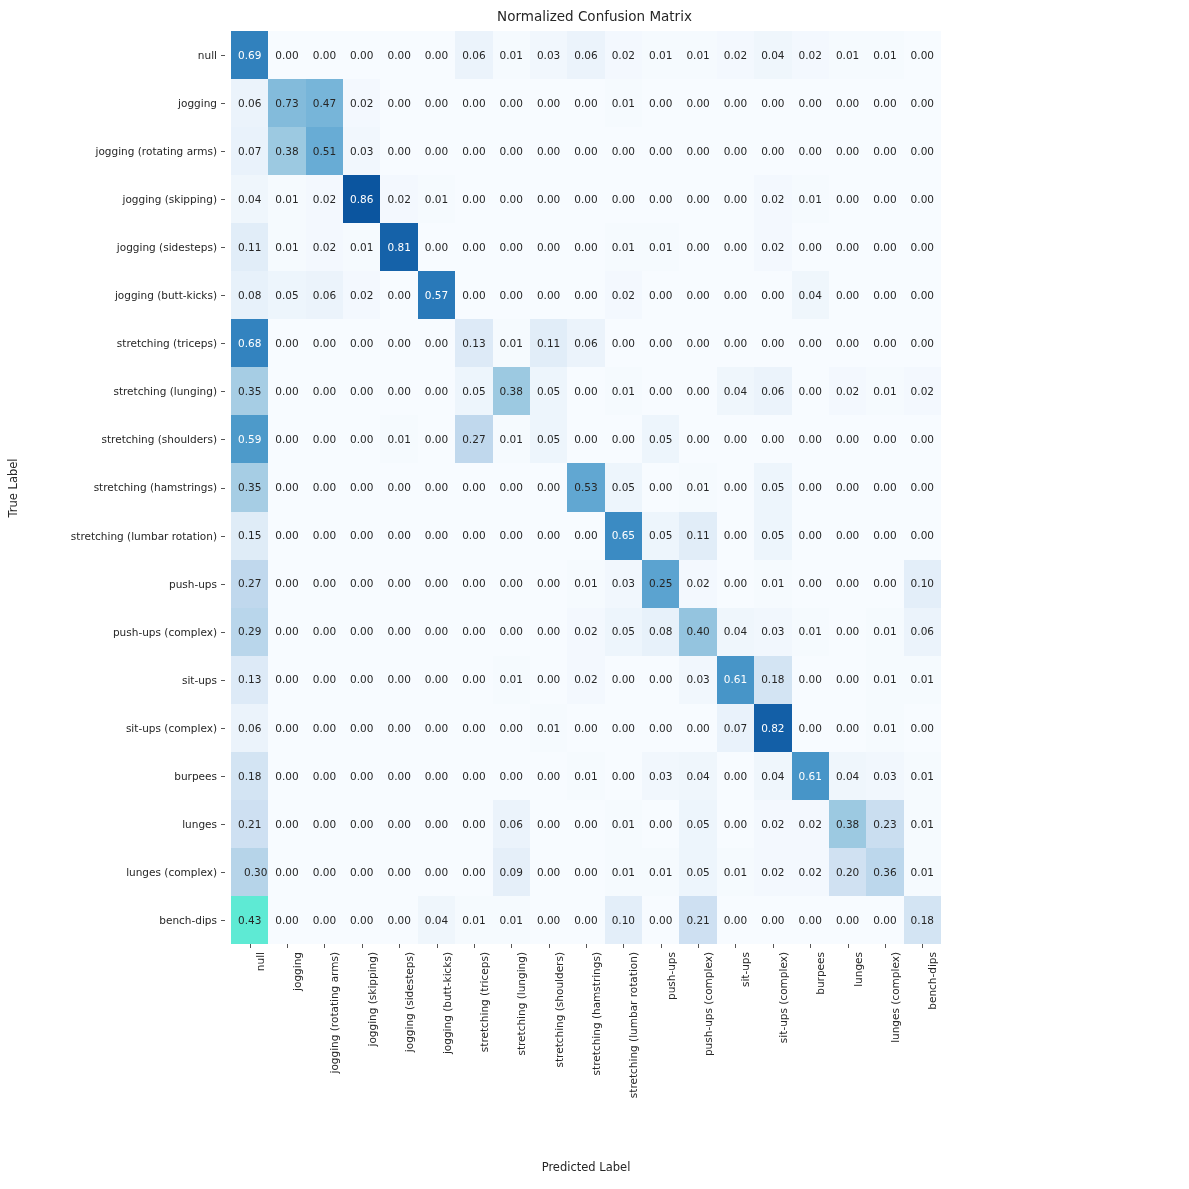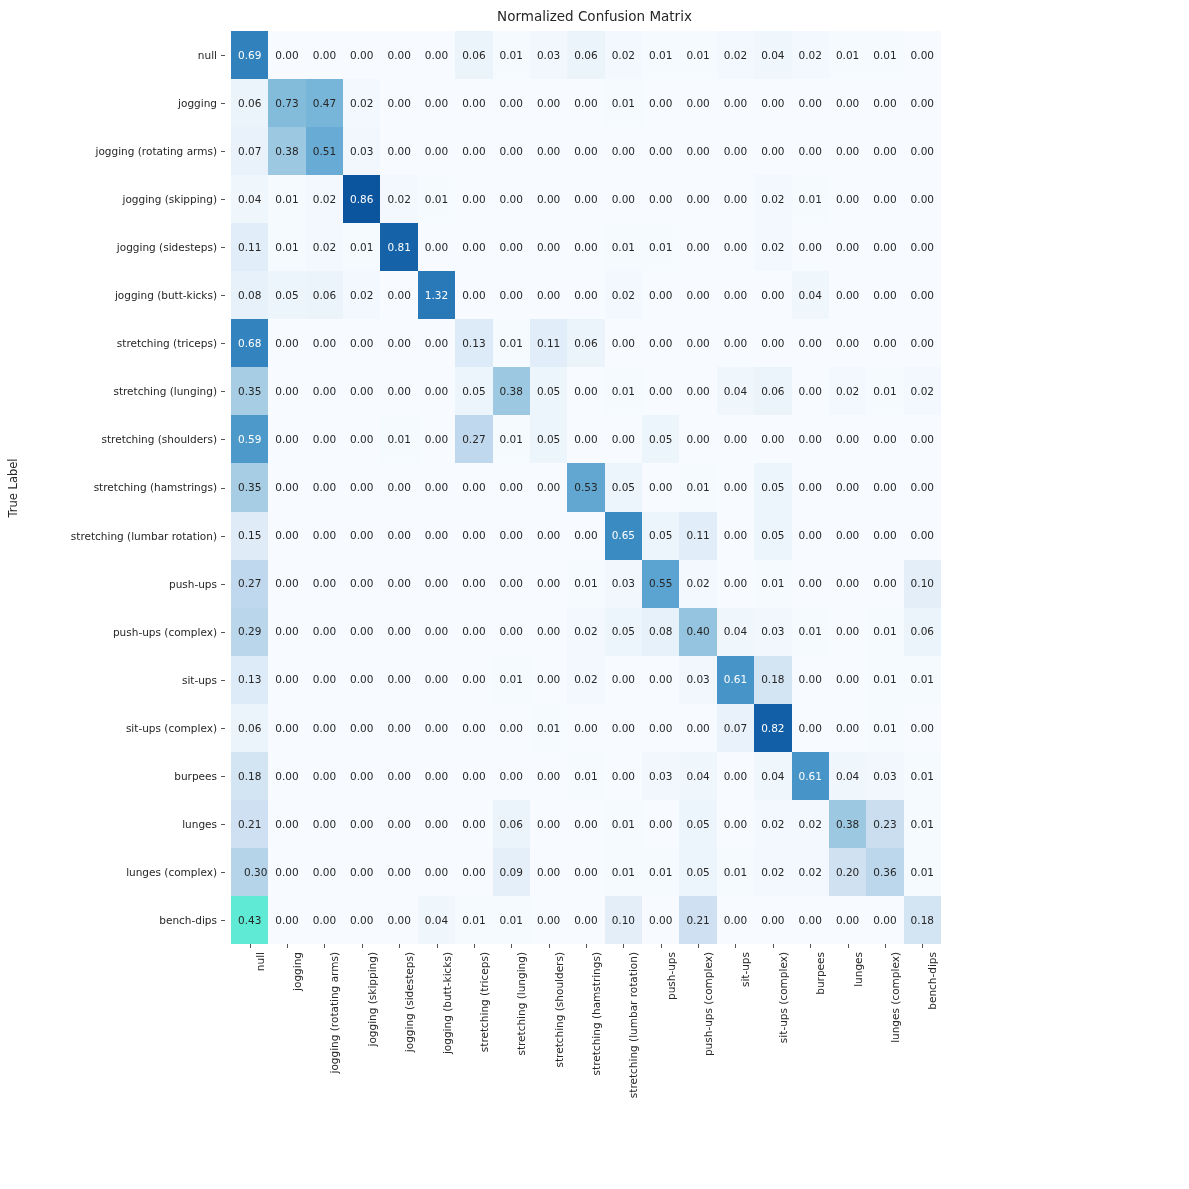--- a/index.html
+++ b/index.html
@@ -486,21 +486,21 @@
         <div class="cell" style="background: rgb(235, 243, 251);">
           <span style="color: rgb(38, 38, 38);">0.06</span>
         </div>
         <div class="cell" style="background: rgb(243, 248, 254);">
           <span style="color: rgb(38, 38, 38);">0.02</span>
         </div>
         <div class="cell" style="background: rgb(247, 251, 255);">
           <span style="color: rgb(38, 38, 38);">0.00</span>
         </div>
         <div class="cell" style="background: rgb(41, 121, 185);">
-          <span style="color: rgb(255, 255, 255);">1.32</span>
+          <span style="color: rgb(255, 255, 255);">0.57</span>
         </div>
         <div class="cell" style="background: rgb(247, 251, 255);">
           <span style="color: rgb(38, 38, 38);">0.00</span>
         </div>
         <div class="cell" style="background: rgb(247, 251, 255);">
           <span style="color: rgb(38, 38, 38);">0.00</span>
         </div>
         <div class="cell" style="background: rgb(247, 251, 255);">
           <span style="color: rgb(38, 38, 38);">0.00</span>
         </div>
@@ -846,21 +846,21 @@
         <div class="cell" style="background: rgb(247, 251, 255);">
           <span style="color: rgb(38, 38, 38);">0.00</span>
         </div>
         <div class="cell" style="background: rgb(245, 250, 254);">
           <span style="color: rgb(38, 38, 38);">0.01</span>
         </div>
         <div class="cell" style="background: rgb(241, 247, 253);">
           <span style="color: rgb(38, 38, 38);">0.03</span>
         </div>
         <div class="cell" style="background: rgb(91, 163, 208);">
-          <span style="color: rgb(38, 38, 38);">0.55</span>
+          <span style="color: rgb(38, 38, 38);">0.25</span>
         </div>
         <div class="cell" style="background: rgb(243, 248, 254);">
           <span style="color: rgb(38, 38, 38);">0.02</span>
         </div>
         <div class="cell" style="background: rgb(247, 251, 255);">
           <span style="color: rgb(38, 38, 38);">0.00</span>
         </div>
         <div class="cell" style="background: rgb(245, 250, 254);">
           <span style="color: rgb(38, 38, 38);">0.01</span>
         </div>
@@ -1350,14 +1350,15 @@
       <div class="xtick" style="left: 657.947px;">
         <span class="xtickinner" style="transform: translateX(-230px); text-align: right;">lunges (complex)</span>
       </div>
       <div class="xtickmark" style="left: 653.947px;"></div>
       <div class="xtick" style="left: 695.316px;">
         <span class="xtickinner" style="transform: translateX(-230px); text-align: right;">bench-dips</span>
       </div>
       <div class="xtickmark" style="left: 691.316px;"></div>
     </div>
 
+  <div id="xlabel-axis">Predicted Label</div>
 
 </div>
 
 </body></html>

